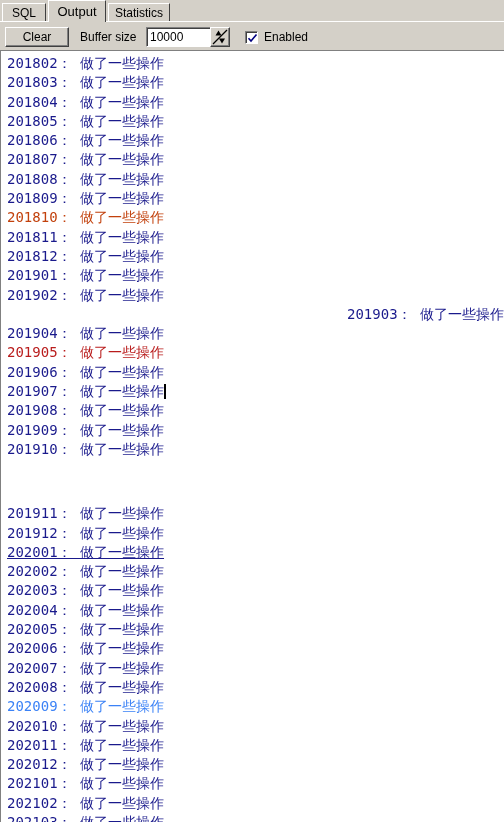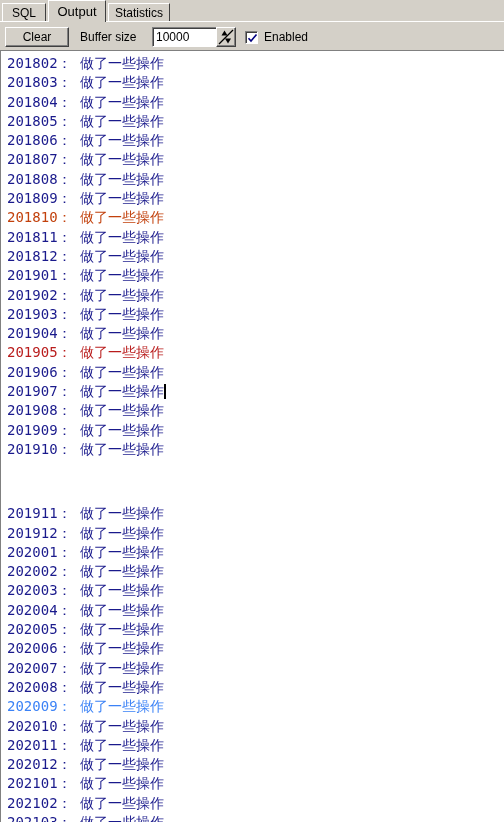--- a/index.html
+++ b/index.html
@@ -111,21 +111,21 @@
     left: 80px;
     top: 30px;
     font-family: "Liberation Sans", sans-serif;
     font-size: 12px;
     color: #000;
     white-space: nowrap;
   }
 
   .spin-wrap {
     position: absolute;
-    left: 152px;
+    left: 146px;
     top: 27px;
     width: 84px;
     height: 20px;
   }
   .spin-input {
     position: absolute;
     left: 0;
     top: 0;
     width: 66px;
     height: 20px;
@@ -279,31 +279,31 @@
         <div class="out-line" style="color: rgb(26, 26, 140);"><span>201805： 做了一些操作</span></div>
         <div class="out-line" style="color: rgb(26, 26, 140);"><span>201806： 做了一些操作</span></div>
         <div class="out-line" style="color: rgb(26, 26, 140);"><span>201807： 做了一些操作</span></div>
         <div class="out-line" style="color: rgb(26, 26, 140);"><span>201808： 做了一些操作</span></div>
         <div class="out-line" style="color: rgb(26, 26, 140);"><span>201809： 做了一些操作</span></div>
         <div class="out-line" style="color: #c2410c;"><span>201810： 做了一些操作</span></div>
         <div class="out-line" style="color: rgb(26, 26, 140);"><span>201811： 做了一些操作</span></div>
         <div class="out-line" style="color: rgb(26, 26, 140);"><span>201812： 做了一些操作</span></div>
         <div class="out-line" style="color: rgb(26, 26, 140);"><span>201901： 做了一些操作</span></div>
         <div class="out-line" style="color: rgb(26, 26, 140);"><span>201902： 做了一些操作</span></div>
-        <div class="out-line" style="color: rgb(26, 26, 140);"><span>201903： 做了一些操作</span></div>
+        <div class="out-line" style="color: rgb(26, 26, 140); text-align: right;"><span>201903： 做了一些操作</span></div>
         <div class="out-line" style="color: rgb(26, 26, 140);"><span>201904： 做了一些操作</span></div>
         <div class="out-line" style="color: #b91c1c;"><span>201905： 做了一些操作</span></div>
         <div class="out-line" style="color: rgb(26, 26, 140);"><span>201906： 做了一些操作</span></div>
         <div class="out-line" style="color: rgb(26, 26, 140);"><span>201907： 做了一些操作</span><span class="caret"></span></div>
         <div class="out-line" style="color: rgb(26, 26, 140);"><span>201908： 做了一些操作</span></div>
         <div class="out-line" style="color: rgb(26, 26, 140);"><span>201909： 做了一些操作</span></div>
         <div class="out-line" style="color: rgb(26, 26, 140);"><span>201910： 做了一些操作</span></div>
         <div class="out-line" style="color: rgb(26, 26, 140); margin-top: 45px;"><span>201911： 做了一些操作</span></div>
         <div class="out-line" style="color: rgb(26, 26, 140);"><span>201912： 做了一些操作</span></div>
-        <div class="out-line" style="color: rgb(26, 26, 140);"><span>202001： 做了一些操作</span></div>
+        <div class="out-line" style="color: rgb(26, 26, 140); text-decoration: underline;"><span>202001： 做了一些操作</span></div>
         <div class="out-line" style="color: rgb(26, 26, 140);"><span>202002： 做了一些操作</span></div>
         <div class="out-line" style="color: rgb(26, 26, 140);"><span>202003： 做了一些操作</span></div>
         <div class="out-line" style="color: rgb(26, 26, 140);"><span>202004： 做了一些操作</span></div>
         <div class="out-line" style="color: rgb(26, 26, 140);"><span>202005： 做了一些操作</span></div>
         <div class="out-line" style="color: rgb(26, 26, 140);"><span>202006： 做了一些操作</span></div>
         <div class="out-line" style="color: rgb(26, 26, 140);"><span>202007： 做了一些操作</span></div>
         <div class="out-line" style="color: rgb(26, 26, 140);"><span>202008： 做了一些操作</span></div>
         <div class="out-line" style="color: #3b82f6;"><span>202009： 做了一些操作</span></div>
         <div class="out-line" style="color: rgb(26, 26, 140);"><span>202010： 做了一些操作</span></div>
         <div class="out-line" style="color: rgb(26, 26, 140);"><span>202011： 做了一些操作</span></div>

